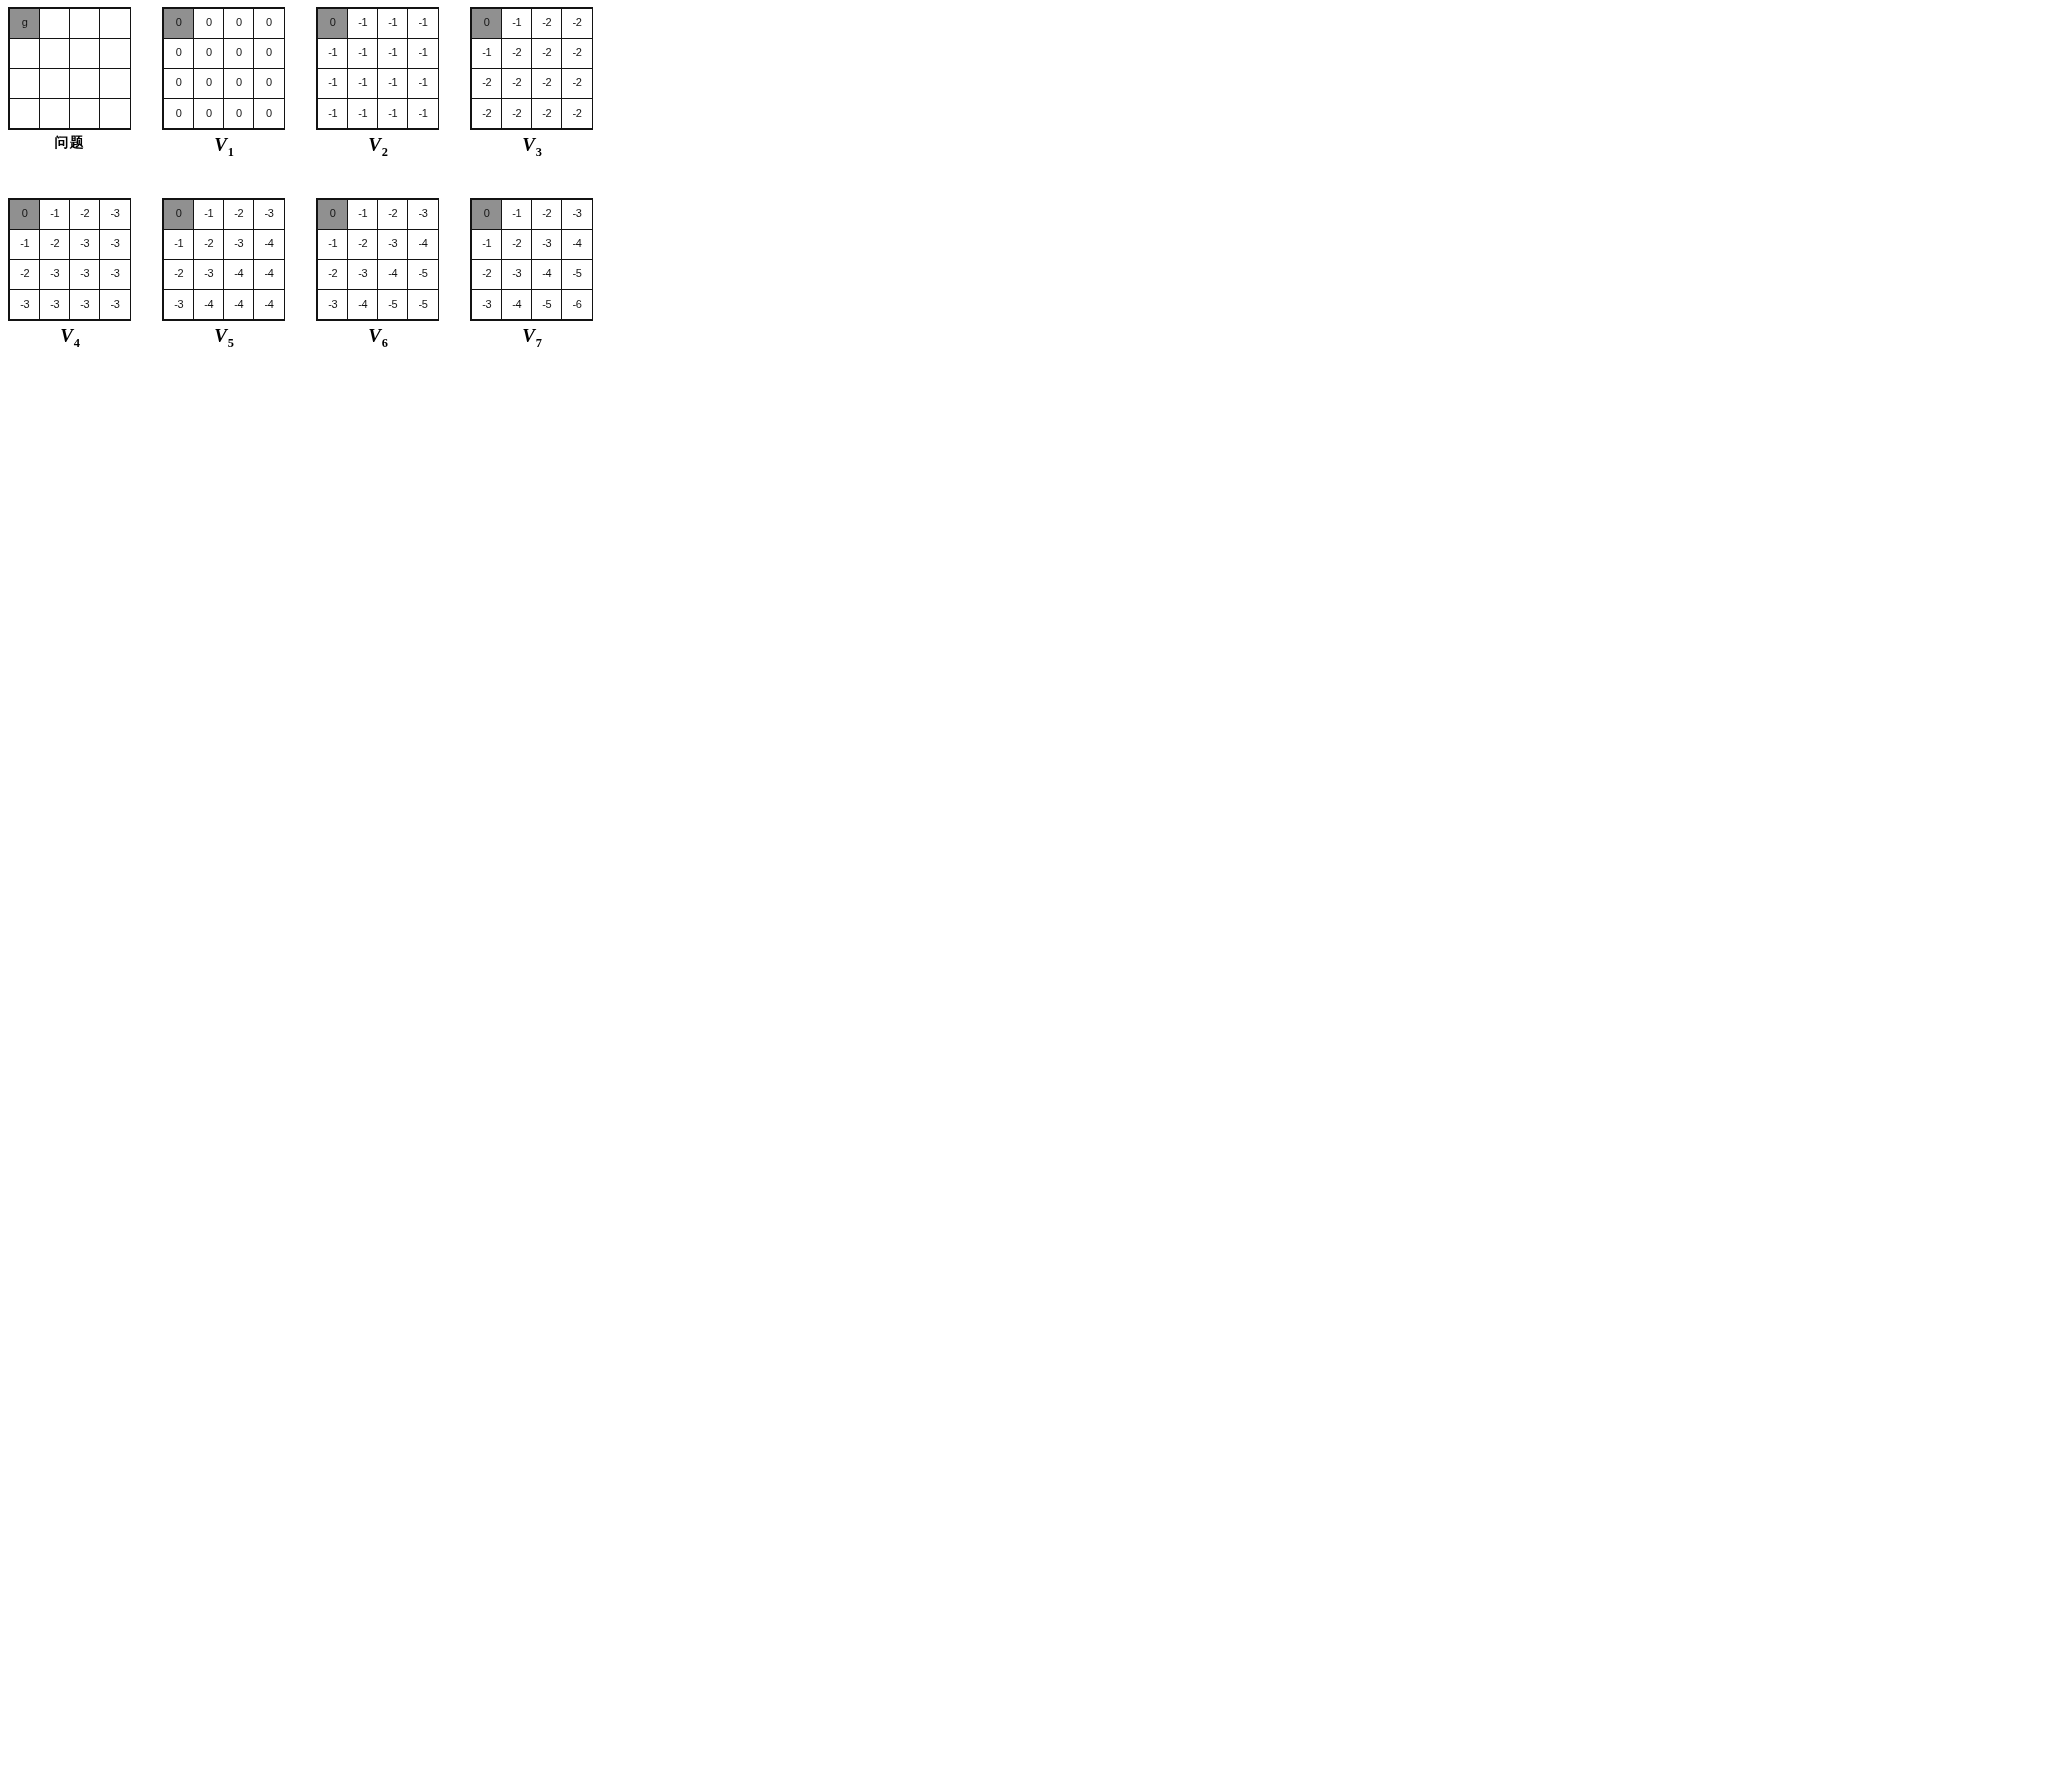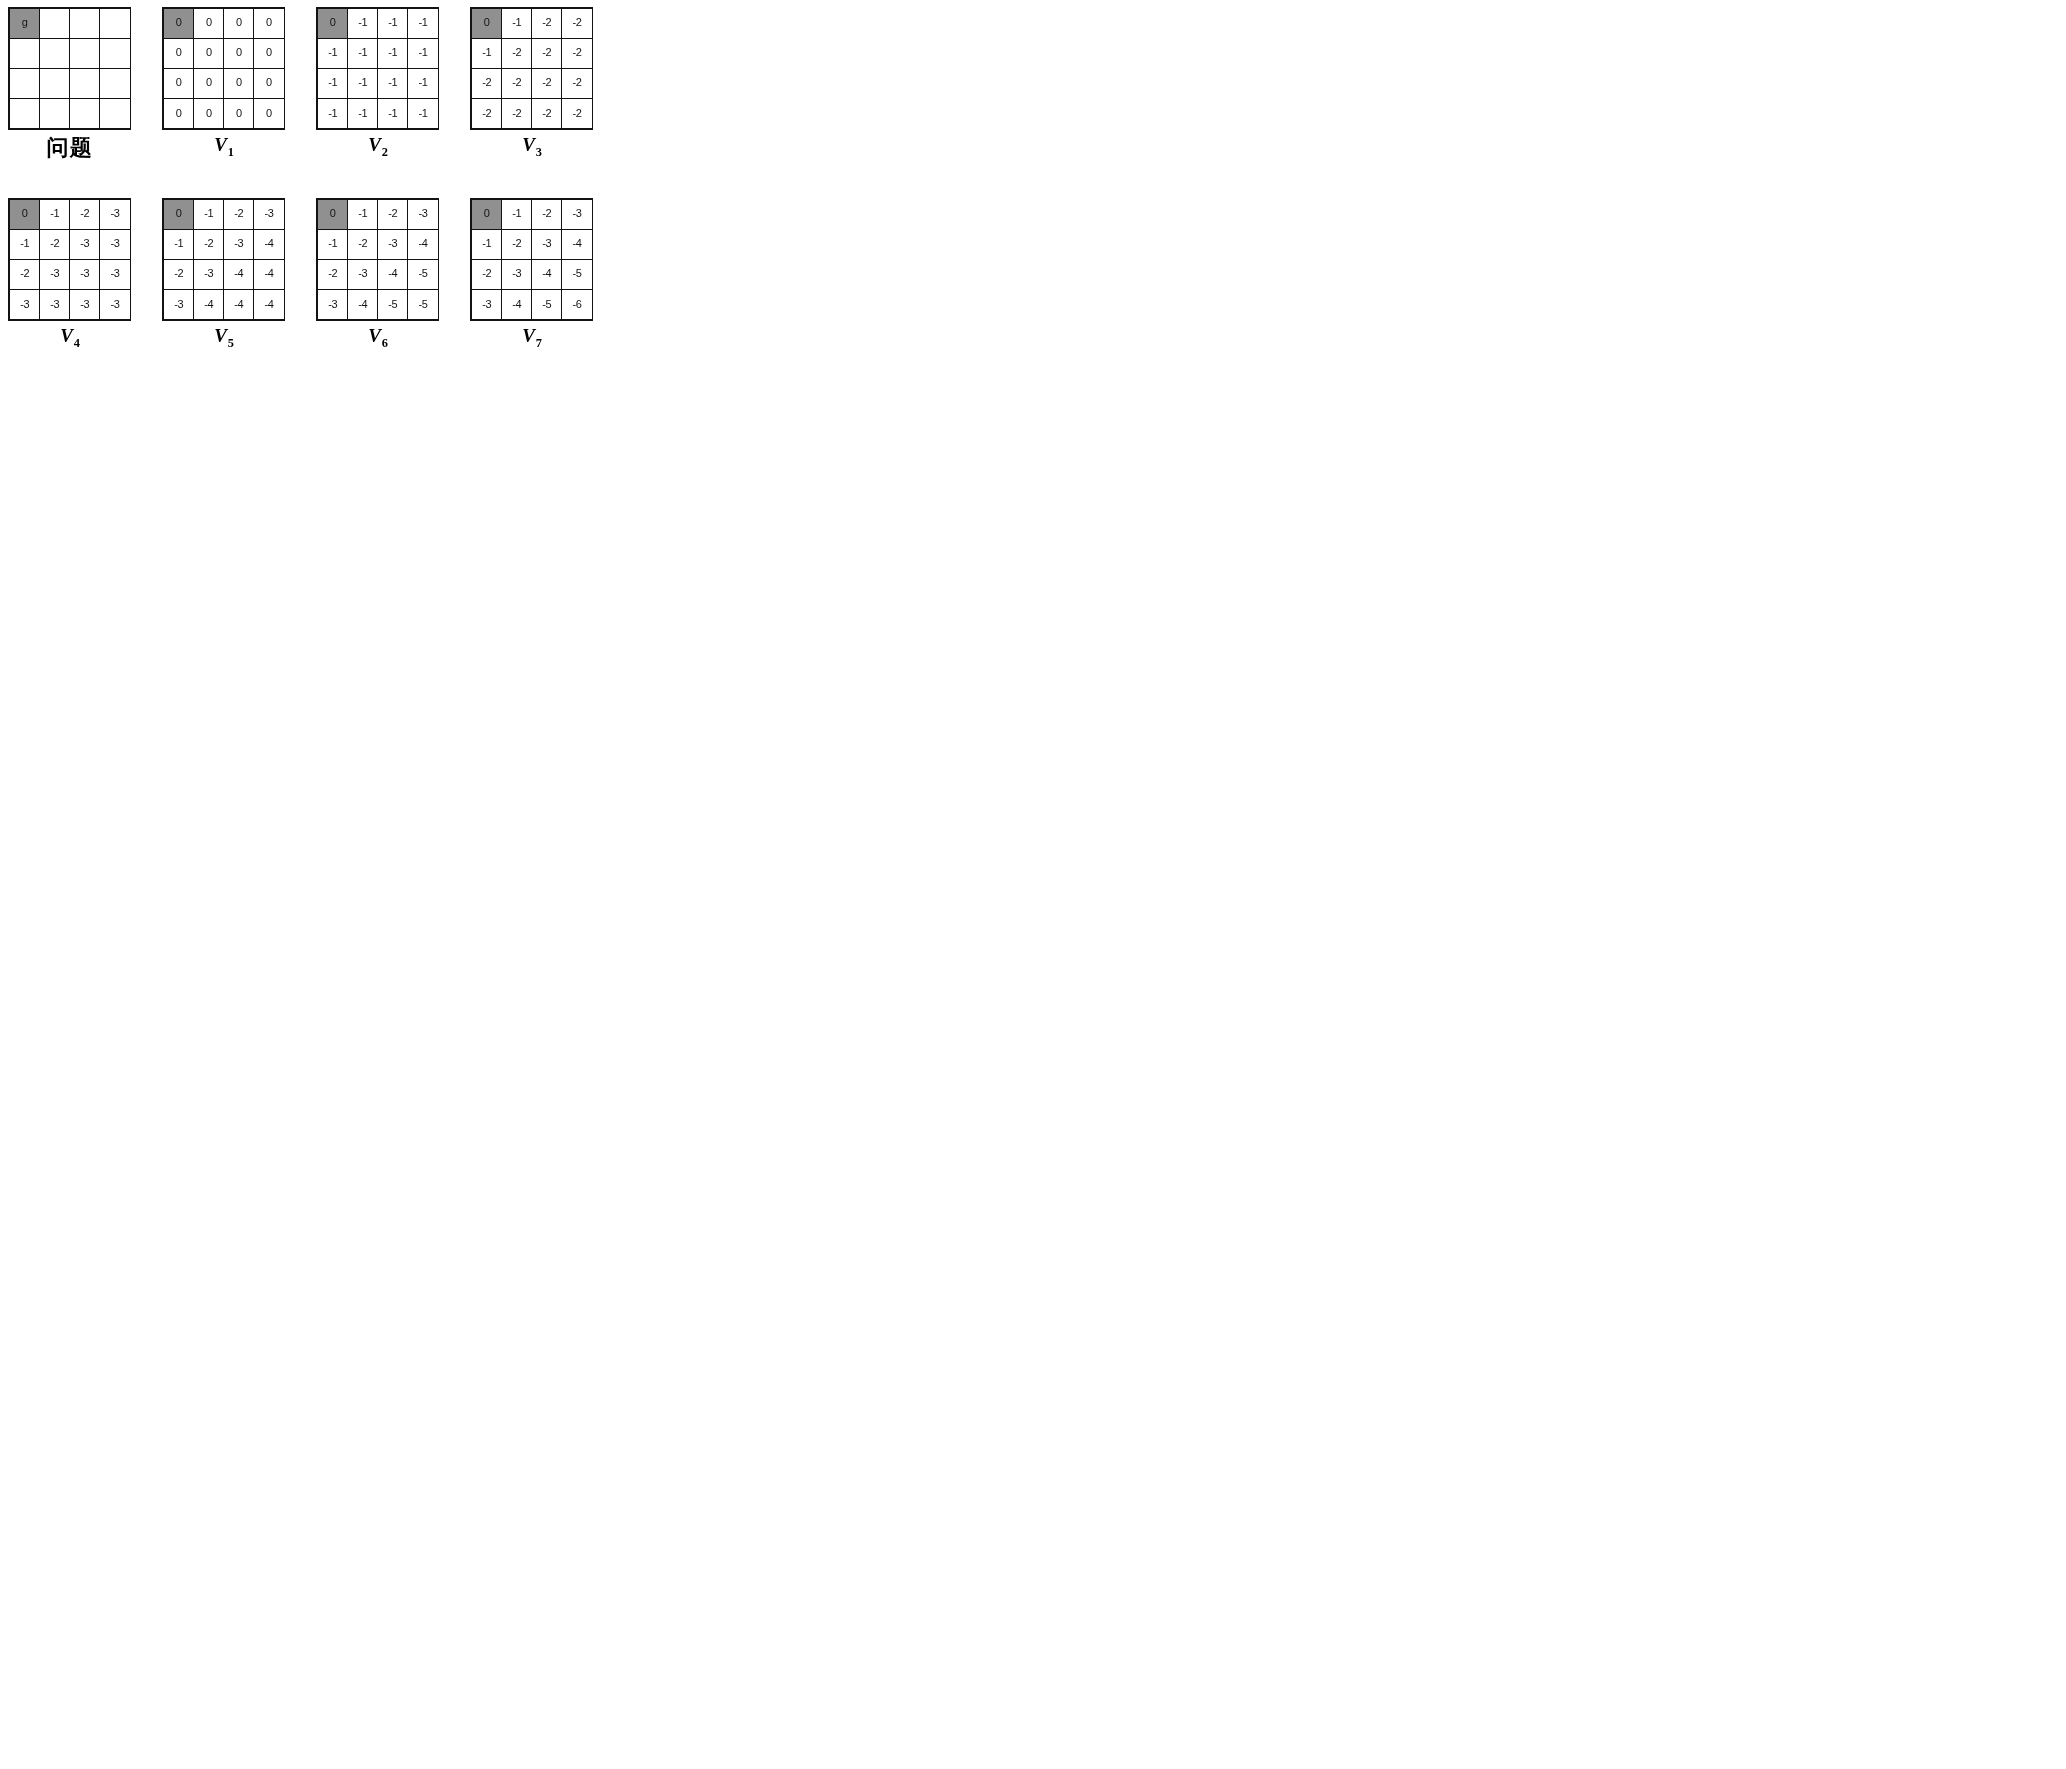--- a/index.html
+++ b/index.html
@@ -47,21 +47,21 @@
   .glabel{
     margin-top:5px;
     height:24px;
     display:flex;align-items:flex-start;justify-content:center;
     font-family:"Liberation Serif","DejaVu Serif",serif;
     font-weight:700;
     color:var(--label);
     user-select:none;
   }
   .glabel .main{font-size:19px;font-style:italic;line-height:1.05;}
-  .glabel .main.cjk{font-style:normal;font-size:22px;letter-spacing:1.2px;line-height:1.15;}
+  .glabel .main.cjk{font-style:normal;font-size:14px;letter-spacing:1.2px;line-height:1.15;}
   .glabel sub{
     font-style:normal;font-weight:700;
     font-size:12.4px;line-height:1;
     position:relative;top:10.7px;left:0.8px;
   }
 </style>
 </head>
 <body>
 
 <div class="page" id="figure-root">

